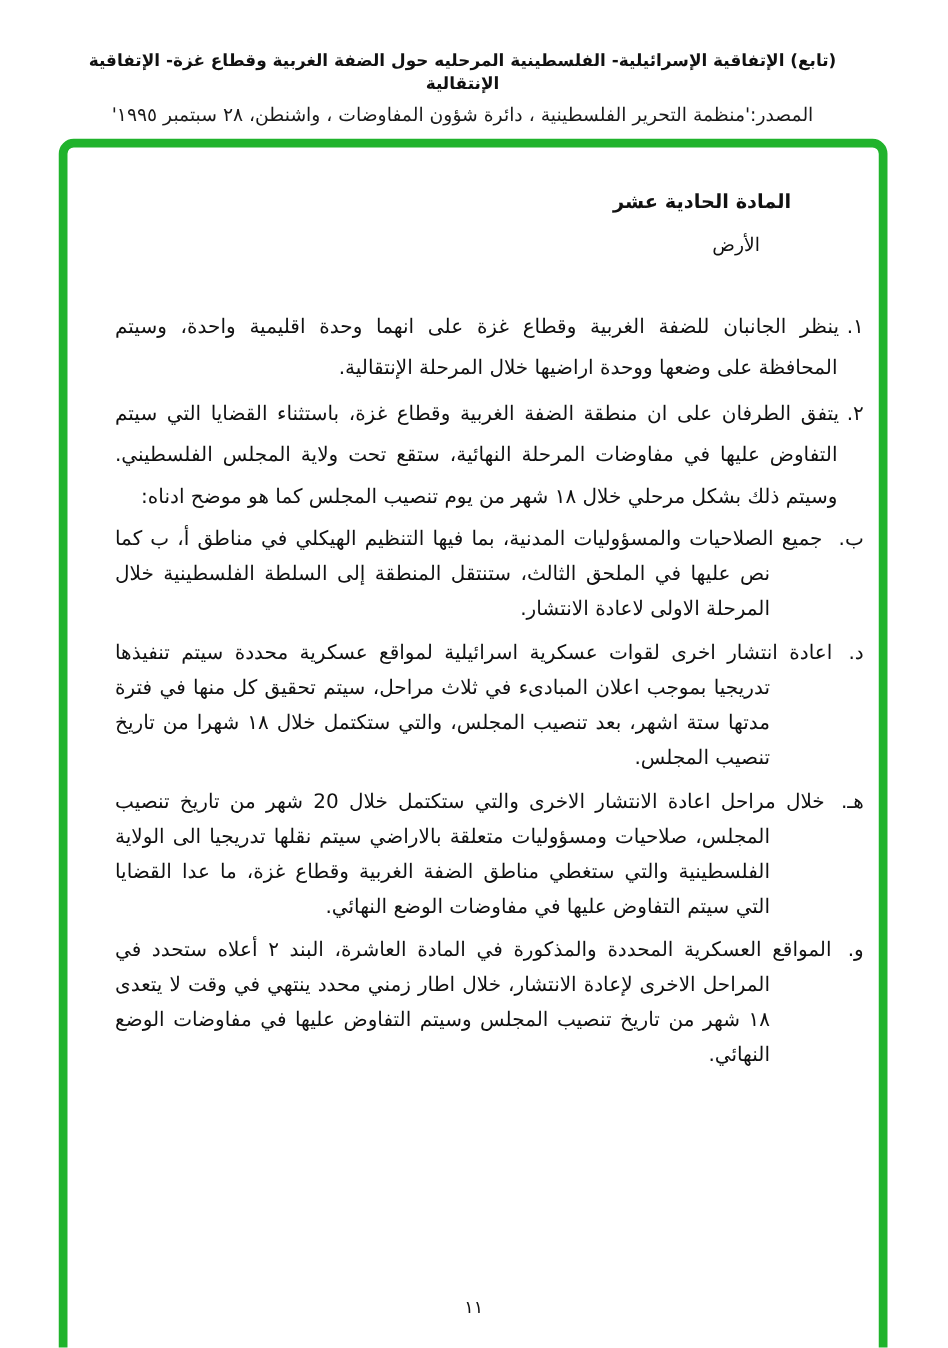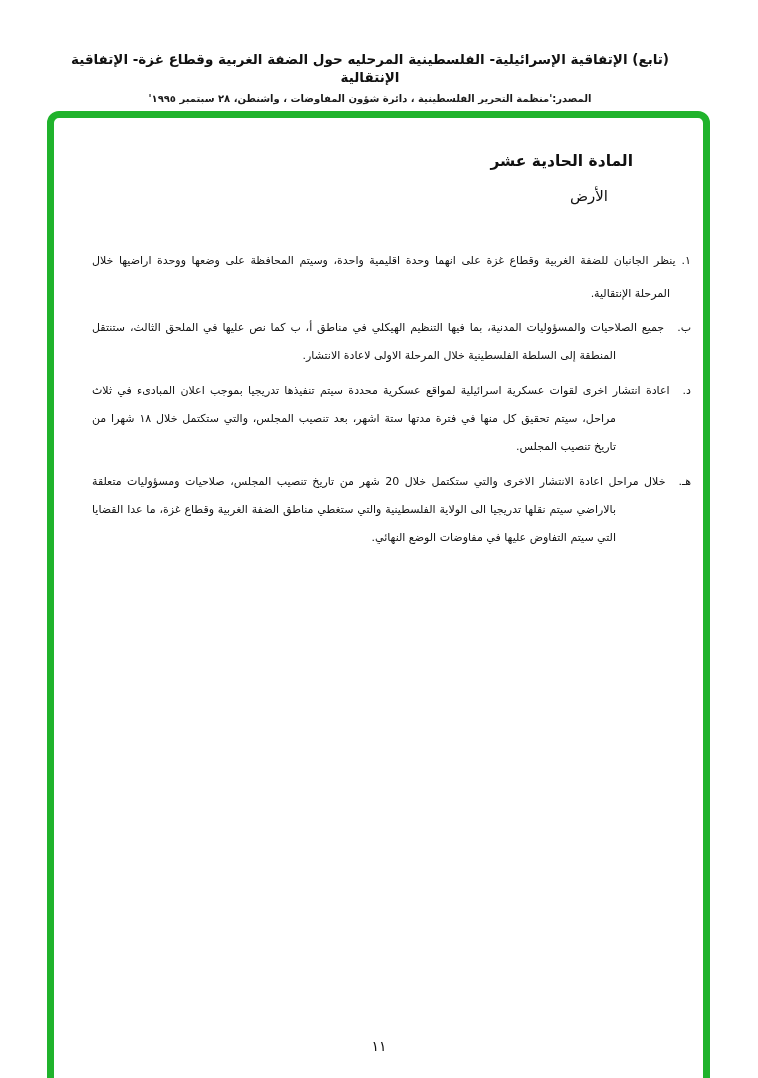--- a/index.html
+++ b/index.html
@@ -9,44 +9,44 @@
     width: 758px; height: 1078px;
     font-family: "DejaVu Sans", sans-serif;
     color: #111111;
     position: relative;
     overflow: hidden;
   }
   .page { position: absolute; inset: 0; background: #ffffff; direction: rtl; }
 
   
   .doc-header {
-    position: absolute; top: 50px; left: 60px; width: 620px;
+    position: absolute; top: 40px; left: 60px; width: 620px;
     text-align: center; direction: rtl;
   }
   .h-title { font-size: 13.5px; font-weight: bold; line-height: 18px; letter-spacing: 0; }
-  .h-source { font-size: 10px; font-weight: bold; margin-top: 7px; color: #1a1a1a; }
+  .h-source { font-size: 15px; font-weight: normal; margin-top: 7px; color: #1a1a1a; }
 
   
   .frame {
     position: absolute; left: 47px; top: 111px;
     width: 663px; height: 1060px;
     border: 7px solid var(--frame-green, #20b32c);
     border-radius: 12px;
     padding: 24px 12px 0 38px;
     direction: rtl;
   }
 
   .art-title { font-size: 15.5px; font-weight: bold; margin: 8px 58px 0 0; line-height: 22px; }
   .art-subtitle { font-size: 15px; margin: 12px 83px 0 0; line-height: 24px; }
 
   .doc-body { margin-top: 36px; }
 
   p.clause, p.subclause {
     margin: 0 0 4px 0;
-    font-size: 11px;
+    font-size: 16px;
     text-align: justify;
     direction: rtl;
   }
   p.clause {
     line-height: 33px;
     padding-right: 21px;
     text-indent: -21px;
   }
   p.subclause {
     line-height: 28px;
@@ -74,28 +74,30 @@
   </header>
 
   <section class="frame">
     <h1 class="art-title">المادة الحادية عشر</h1>
     <div class="art-subtitle">الأرض</div>
 
     <div class="doc-body">
 
       <p class="clause"><span class="marker">١.</span><span>ينظر الجانبان للضفة الغربية وقطاع غزة على انهما وحدة اقليمية واحدة، وسيتم المحافظة على وضعها ووحدة اراضيها خلال المرحلة الإنتقالية.</span></p>
 
+      <p class="clause"><span class="marker">٢.</span><span>يتفق الطرفان على ان منطقة الضفة الغربية وقطاع غزة، باستثناء القضايا التي سيتم التفاوض عليها في مفاوضات المرحلة النهائية، ستقع تحت ولاية المجلس الفلسطيني. وسيتم ذلك بشكل مرحلي خلال ١٨ شهر من يوم تنصيب المجلس كما هو موضح ادناه:</span></p>
 
 
       <p class="subclause"><span class="marker">ب.</span><span>جميع الصلاحيات والمسؤوليات المدنية، بما فيها التنظيم الهيكلي في مناطق أ، ب كما نص عليها في الملحق الثالث، ستنتقل المنطقة إلى السلطة الفلسطينية خلال المرحلة الاولى لاعادة الانتشار.</span></p>
 
 
       <p class="subclause"><span class="marker">د.</span><span>اعادة انتشار اخرى لقوات عسكرية اسرائيلية لمواقع عسكرية محددة سيتم تنفيذها تدريجيا بموجب اعلان المبادىء في ثلاث مراحل، سيتم تحقيق كل منها في فترة مدتها ستة اشهر، بعد تنصيب المجلس، والتي ستكتمل خلال ١٨ شهرا من تاريخ تنصيب المجلس.</span></p>
 
       <p class="subclause"><span class="marker">هـ.</span><span>خلال مراحل اعادة الانتشار الاخرى والتي ستكتمل خلال 20 شهر من تاريخ تنصيب المجلس، صلاحيات ومسؤوليات متعلقة بالاراضي سيتم نقلها تدريجيا الى الولاية الفلسطينية والتي ستغطي مناطق الضفة الغربية وقطاع غزة، ما عدا القضايا التي سيتم التفاوض عليها في مفاوضات الوضع النهائي.</span></p>
 
+      <p class="subclause"><span class="marker">و.</span><span>المواقع العسكرية المحددة والمذكورة في المادة العاشرة، البند ٢ أعلاه ستحدد في المراحل الاخرى لإعادة الانتشار، خلال اطار زمني محدد ينتهي في وقت لا يتعدى ١٨ شهر من تاريخ تنصيب المجلس وسيتم التفاوض عليها في مفاوضات الوضع النهائي.</span></p>
 
     </div>
   </section>
 
   <footer class="page-num">١١</footer>
 
 </div>
 
 </body></html>

